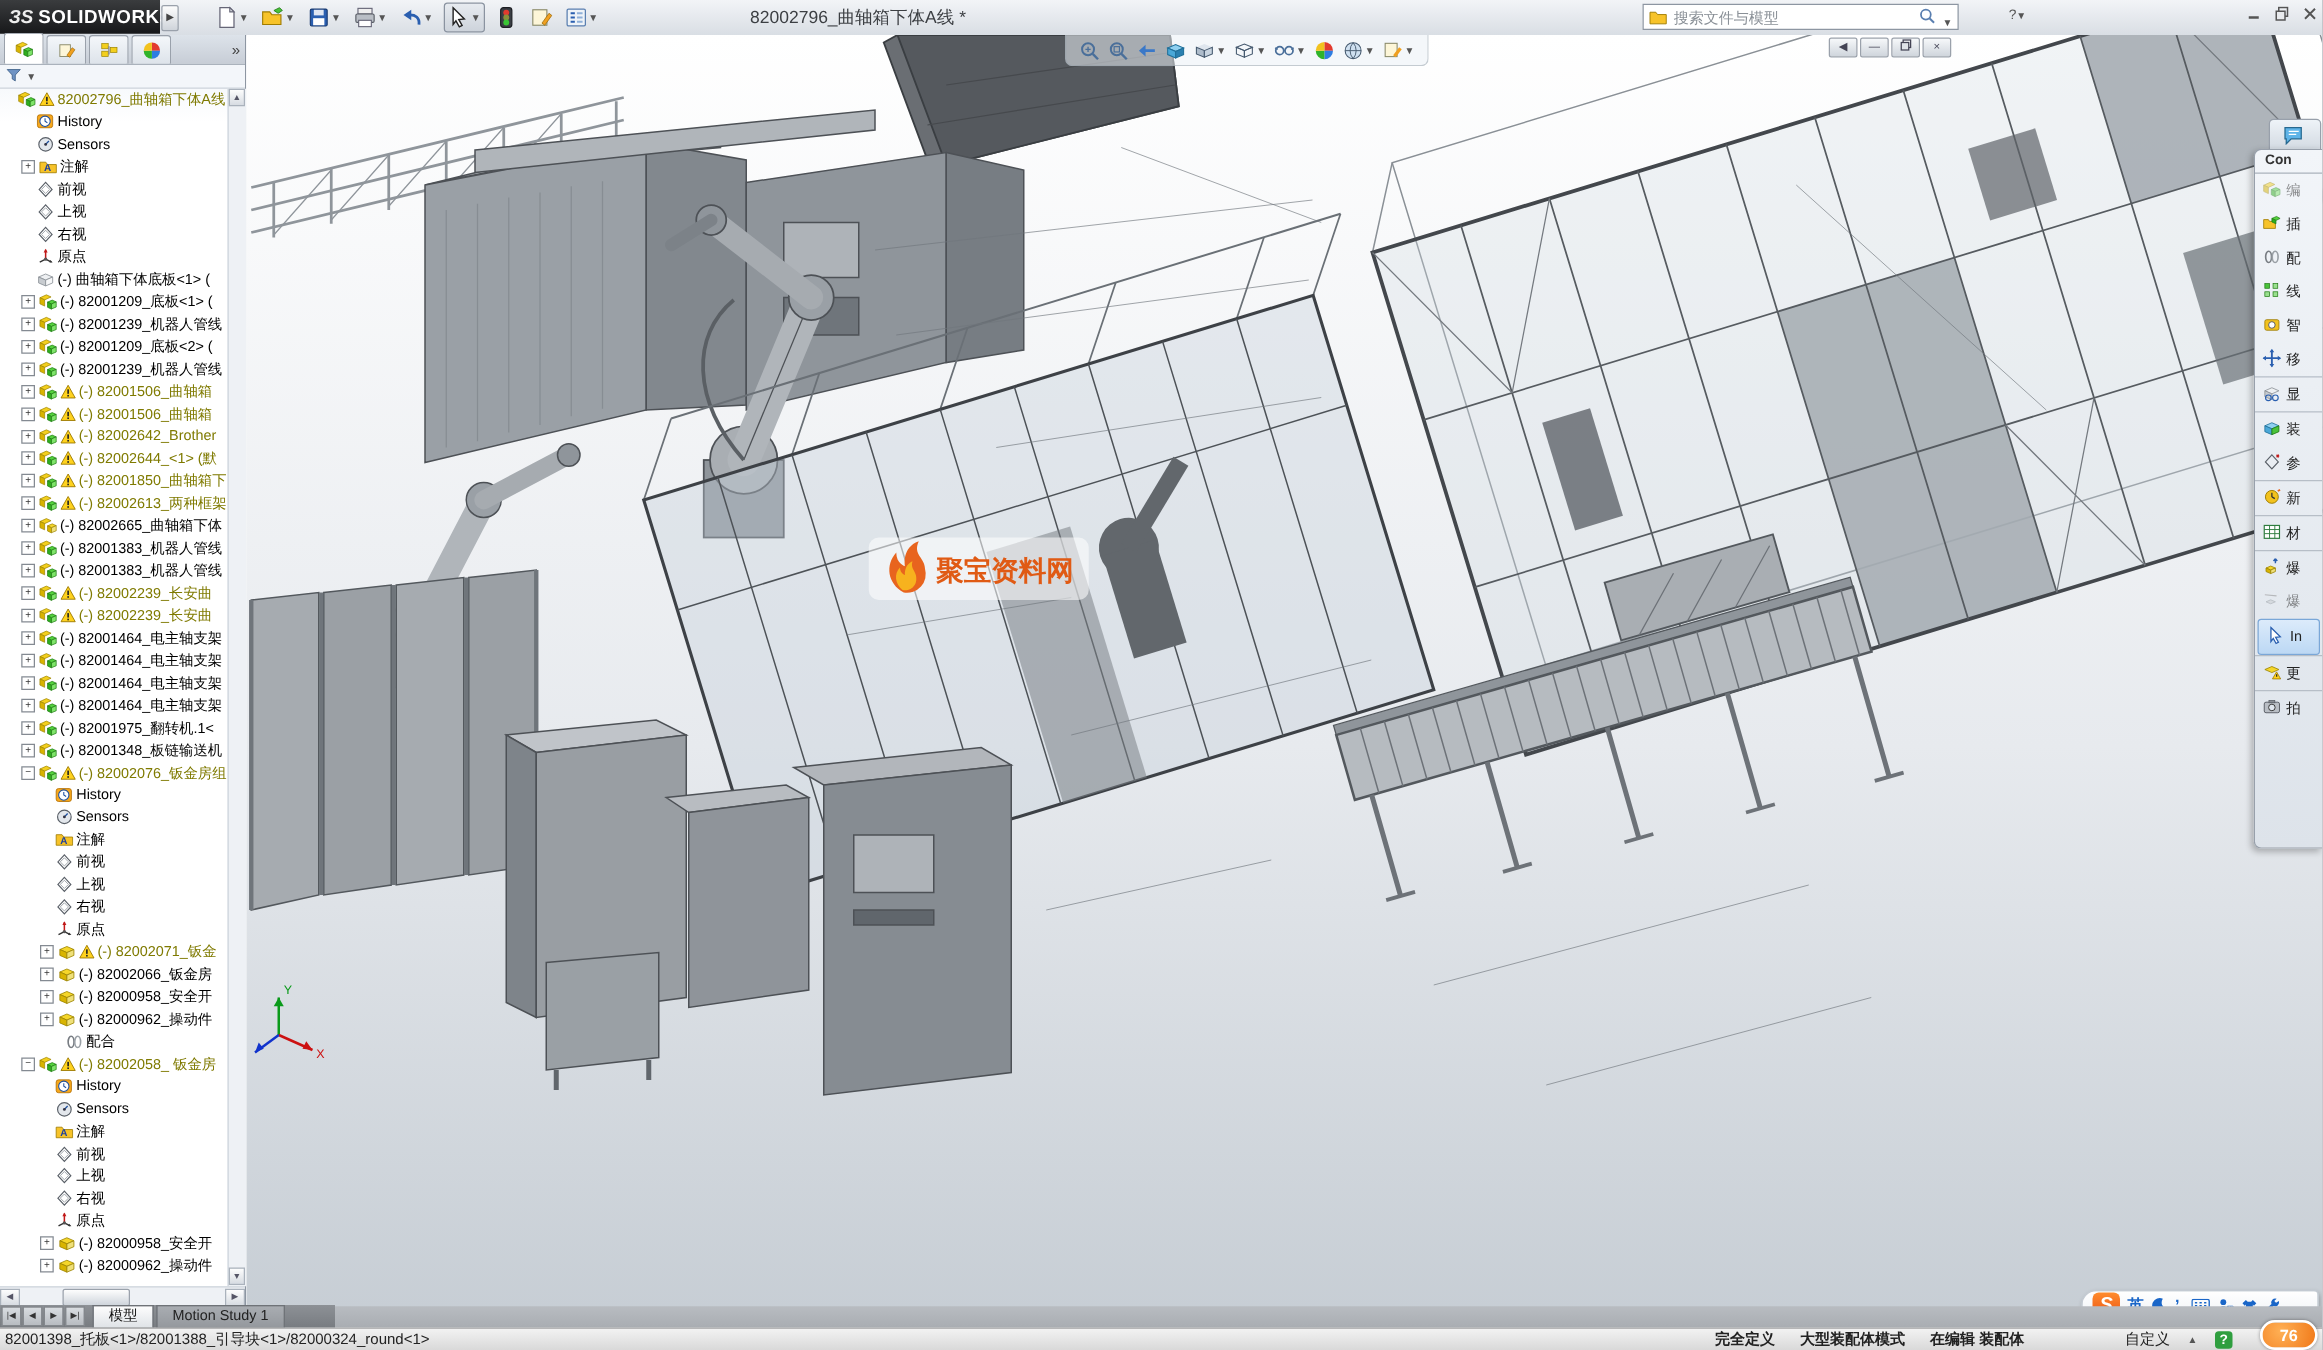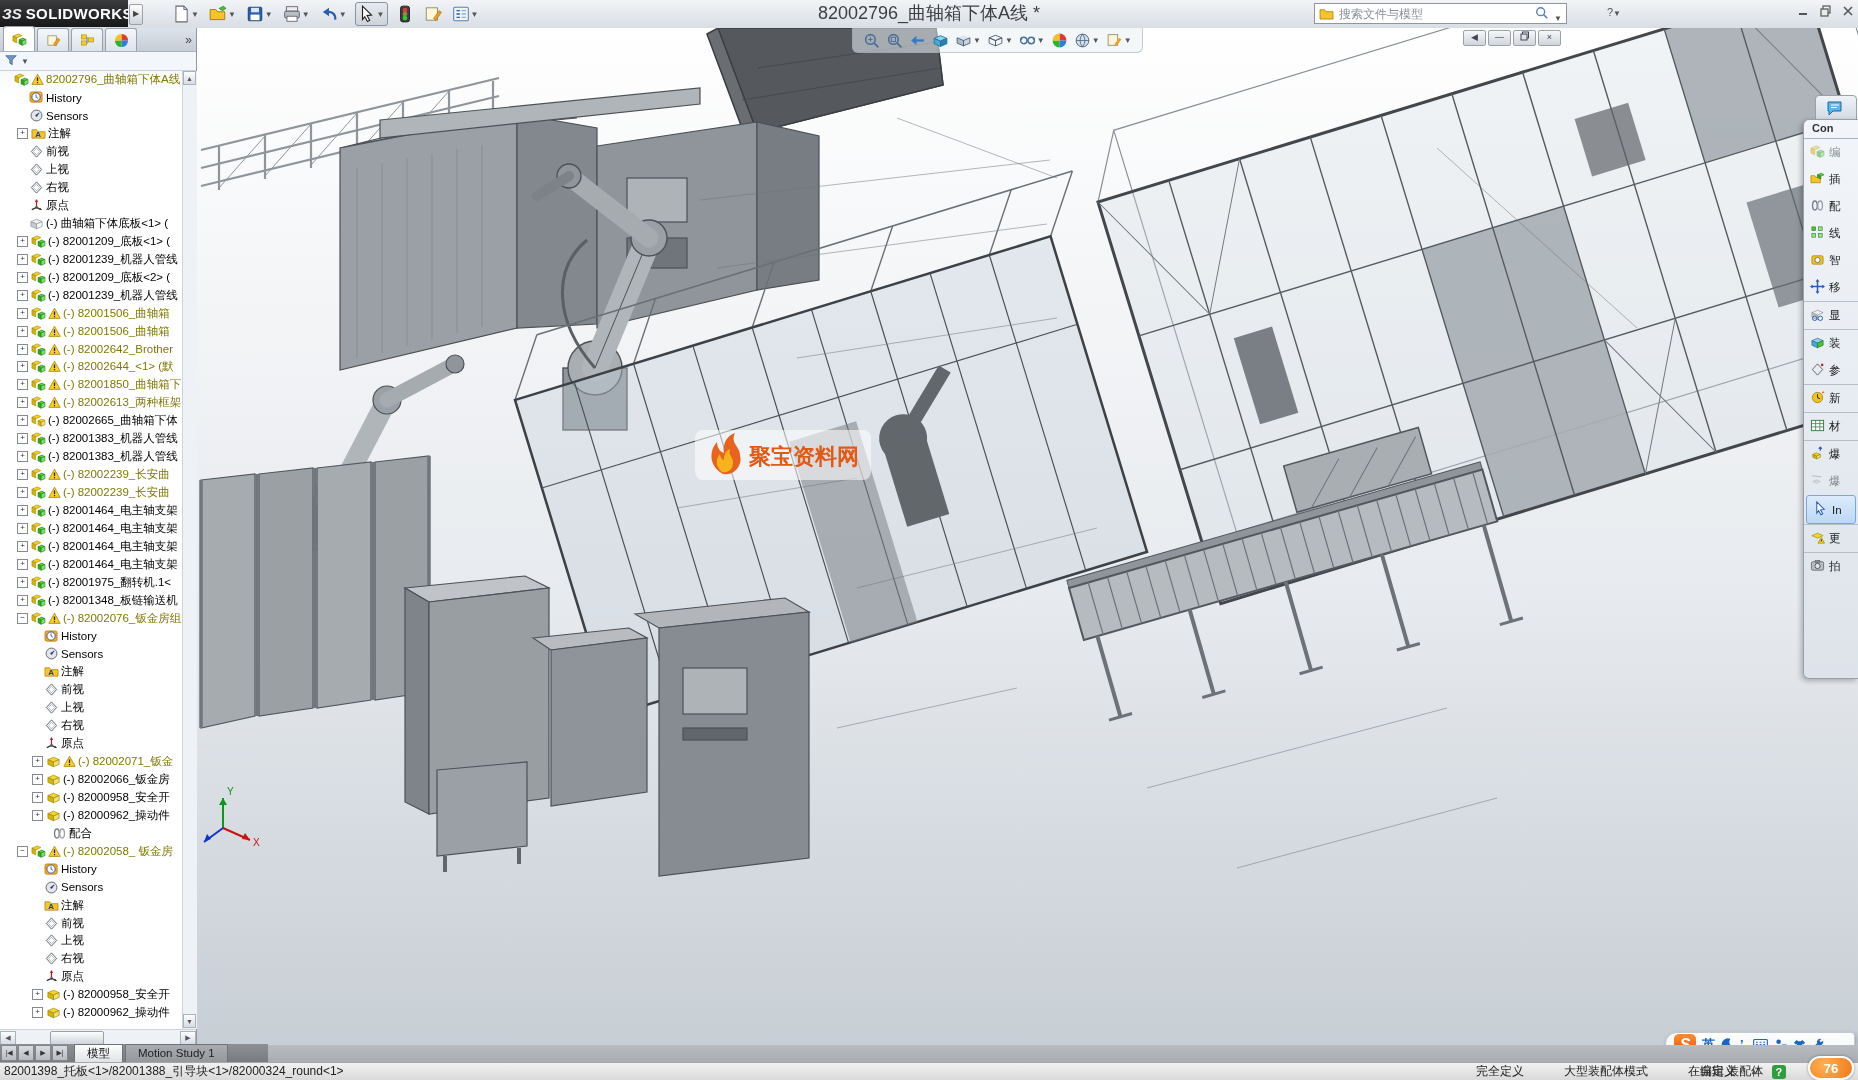--- a/index.html
+++ b/index.html
@@ -4,32 +4,32 @@
 <style>
   html,body{margin:0;padding:0;background:#9aa0a6;}
   #app{position:relative;width:1858px;height:1080px;overflow:hidden;
        font-family:"Liberation Sans","DejaVu Sans",sans-serif;font-size:12px;color:#111;
        background:#dfe2e7;user-select:none;}
   .abs{position:absolute;}
   
   #titlebar{left:0;top:0;width:1858px;height:28px;
     background:linear-gradient(#f2f4f7,#d9dee4);border-bottom:1px solid #9aa1ab;}
   #logo{left:0;top:0;width:128px;height:27px;background:linear-gradient(#3a3c3e,#17181a);
-    display:flex;align-items:center;color:#fff;justify-content:center;}
+    display:flex;align-items:center;color:#fff;}
   #logo .red{width:7px;height:27px;background:#c01818;margin-right:7px;}
   #logo .ds{font-style:italic;font-weight:bold;font-size:15px;margin-right:4px;color:#eee;}
   #logo .bw{font-weight:bold;font-size:15px;letter-spacing:.4px;}
   #logo-exp{left:129px;top:4px;width:12px;height:19px;background:linear-gradient(#fdfdfd,#cfd4da);
     border:1px solid #9aa1ab;border-radius:2px;font-size:8px;text-align:center;line-height:18px;color:#444;}
   .tbtn{top:3px;height:22px;display:flex;align-items:center;gap:1px;padding:0 2px;border-radius:3px;}
   .tbtn svg{display:block;}
   .caret{font-size:8px;color:#555;}
   .tbtn.pressed{border:1px solid #8a93a0;background:linear-gradient(#e7ebf0,#cdd3db);}
-  #doc-title{left:600px;top:0;width:440px;height:27px;line-height:27px;text-align:right;
-    color:#3c3f43;font-size:18px;}
+  #doc-title{left:600px;top:0;width:440px;height:27px;line-height:27px;text-align:left;
+    color:#3c3f43;font-size:14px;}
   #searchbox{left:1314px;top:3px;width:253px;height:21px;background:#fff;border:1px solid #8d96a2;
     display:flex;align-items:flex-end;gap:5px;padding:0 4px;box-sizing:border-box;}
   #searchbox .ph{color:#8a9097;font-size:12px;flex:1;}
   .winbtn{top:5px;width:20px;height:16px;text-align:center;line-height:15px;color:#555;font-size:11px;}
   
   #leftpanel{left:0;top:28px;width:197px;height:1017px;background:linear-gradient(#eaf0f7,#ffffff 70px);
     border-right:1px solid #8d96a2;box-sizing:border-box;}
   #lp-tabs{left:0;top:0;width:196px;height:24px;background:linear-gradient(#dde3ea,#c7cdd6);
     border-bottom:1px solid #aab2bc;display:flex;align-items:flex-end;padding-left:3px;box-sizing:border-box;}
   .lp-tab{width:30px;height:22px;border:1px solid #9aa1ab;border-bottom:none;border-radius:3px 3px 0 0;
@@ -90,21 +90,21 @@
   #tabstrip .dark{width:268px;background:linear-gradient(#8d9196,#787c81);display:flex;align-items:stretch;}
   .navbtn{width:16px;margin:1px 0 1px 1px;background:linear-gradient(#d9dde1,#b8bcc1);border:1px solid #83878c;
     font-size:7px;text-align:center;line-height:14px;color:#333;box-sizing:border-box;}
   .dtab{padding:0 12px;font-size:11.5px;line-height:16px;color:#111;}
   .dtab.active{background:linear-gradient(#fdfdfd,#dfe3e7);border:1px solid #6f7378;border-bottom:none;margin-left:6px;}
   .dtab.idle{background:linear-gradient(#a9adb2,#94989d);border:1px solid #6f7378;border-bottom:none;margin-left:2px;color:#222;}
   
   #statusbar{left:0;top:1062px;width:1858px;height:18px;background:linear-gradient(#f2f2f2,#d9d9d9);
     border-top:1px solid #a7a7a7;display:flex;align-items:center;font-size:12px;color:#222;box-sizing:border-box;}
   #status-left{margin-left:4px;}
-  #status-right{position:absolute;left:1476px;display:flex;gap:40px;}
+  #status-right{position:absolute;left:1372px;display:flex;gap:20px;font-weight:bold;}
   #status-custom{position:absolute;left:1700px;display:flex;gap:14px;align-items:center;}
   #badge76{left:1808px;top:1056px;width:46px;height:24px;border-radius:12px;
     background:radial-gradient(circle at 35% 35%,#ffb055,#f07818);border:2px solid #fff;
     box-shadow:0 0 3px rgba(0,0,0,.4);color:#fff;font-weight:bold;font-size:13px;
     text-align:center;line-height:22px;box-sizing:border-box;}
   .helpq{width:14px;height:14px;background:#2f9e3f;color:#fff;border-radius:3px;font-weight:bold;
     font-size:11px;text-align:center;line-height:14px;}
 </style>
 </head>
 <body>

